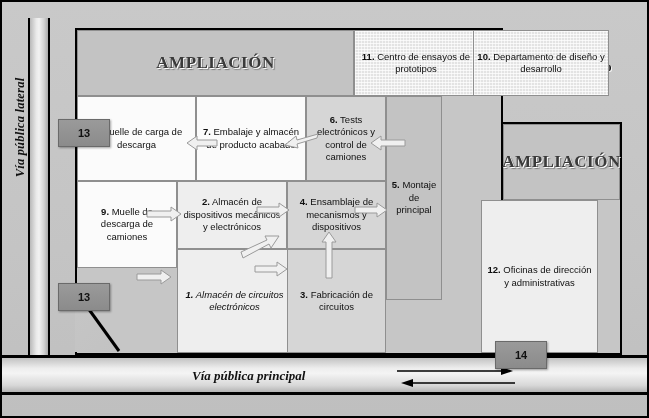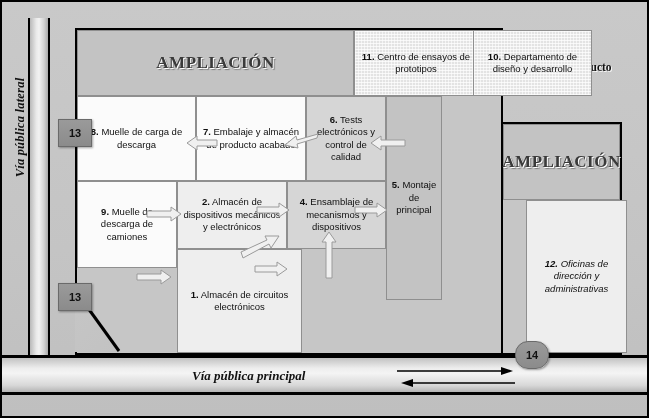--- a/index.html
+++ b/index.html
@@ -98,21 +98,21 @@
 
   .ampl{
     font-family:"Liberation Serif", serif;
     font-weight:bold;font-size:17px;letter-spacing:.5px;
     color:#3a3a3a;
     text-shadow:1px 1px 0 #ffffff, 2px 2px 1px rgba(0,0,0,.35);
   }
 
   
   .badge{
-    position:absolute;width:34px;height:28px;
+    position:absolute;width:52px;height:28px;
     background:linear-gradient(180deg,#9a9a9a,#8b8b8b);
     border:1px solid #6a6a6a;
     box-sizing:border-box;
     display:flex;align-items:center;justify-content:center;
     font-weight:bold;font-size:11px;color:#111;
     box-shadow:1px 1px 2px rgba(0,0,0,.35);
   }
 
   
   .legend{
@@ -174,21 +174,21 @@
       <span>AMPLIACIÓN</span>
     </div>
 
     <div class="cell tex" style="left:279px;top:2px;width:124px;height:66px;">
       <div>
         <span class="num">11.</span> 
         <span>Centro de ensayos de prototipos</span>
       </div>
     </div>
 
-    <div class="cell tex" style="left:398px;top:2px;width:119px;height:66px;">
+    <div class="cell tex" style="left:398px;top:2px;width:136px;height:66px;">
       <div>
         <span class="num">10.</span> 
         <span>Departamento de diseño y desarrollo</span>
       </div>
     </div>
 
     <div class="cell white" style="left:2px;top:68px;width:119px;height:85px;">
       <div>
         <span class="num">8.</span> 
         <span>Muelle de carga de descarga</span>
@@ -198,21 +198,21 @@
     <div class="cell white" style="left:121px;top:68px;width:110px;height:85px;">
       <div>
         <span class="num">7.</span> 
         <span>Embalaje y almacén de producto acabado</span>
       </div>
     </div>
 
     <div class="cell mgray" style="left:231px;top:68px;width:80px;height:85px;">
       <div>
         <span class="num">6.</span> 
-        <span>Tests electrónicos y control de calidad</span>
+        <span>Tests electrónicos y control de camiones</span>
       </div>
     </div>
 
     <div class="cell white" style="left:2px;top:153px;width:100px;height:87px;">
       <div>
         <span class="num">9.</span> 
         <span>Muelle de descarga de camiones</span>
       </div>
     </div>
 
@@ -230,33 +230,39 @@
       </div>
     </div>
 
     <div class="cell dgray" style="left:311px;top:68px;width:56px;height:204px;">
       <div>
         <span class="num">5.</span> 
         <span>Montaje de principal</span>
       </div>
     </div>
 
-    <div class="cell lgray" style="left:102px;top:221px;width:125px;height:104px;">
+    <div class="cell lgray" style="left:102px;top:221px;width:115px;height:104px;font-style:italic;">
       <div>
         <span class="num">1.</span> 
         <span>Almacén de circuitos electrónicos</span>
       </div>
     </div>
 
+    <div class="cell mgray" style="left:212px;top:221px;width:99px;height:104px;">
+      <div>
+        <span class="num">3.</span> 
+        <span>Fabricación de circuitos</span>
+      </div>
+    </div>
 
     <div class="cell dgray ampl" style="left:428px;top:96px;width:117px;height:76px;">
       <span>AMPLIACIÓN</span>
     </div>
 
-    <div class="cell lgray" style="left:451px;top:172px;width:101px;height:153px;font-style:italic;">
+    <div class="cell lgray" style="left:406px;top:172px;width:117px;height:153px;">
       <div>
         <span class="num">12.</span> 
         <span>Oficinas de dirección y administrativas</span>
       </div>
     </div>
 
     <svg class="arrow-layer" viewBox="0 0 547 327" width="547" height="327">
       <defs>
         <g id="ah"></g>
       </defs>
@@ -302,17 +308,17 @@
       </g>
     </svg>
   </div>
 
   <div class="badge" style="left:58px;top:119px;">
     <span>13</span>
   </div>
   <div class="badge" style="left:58px;top:283px;">
     <span>13</span>
   </div>
-  <div class="badge" style="left:515px;top:341px;border-radius:13px;">
+  <div class="badge" style="left:495px;top:341px;">
     <span>14</span>
   </div>
 
 </div>
 
 </body></html>

